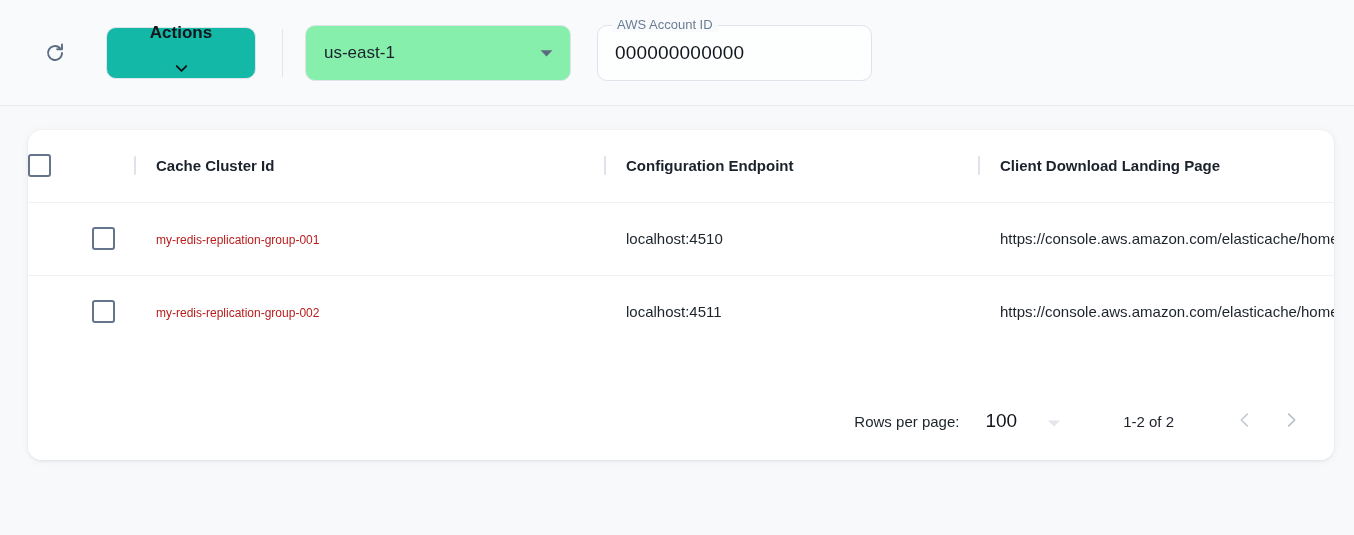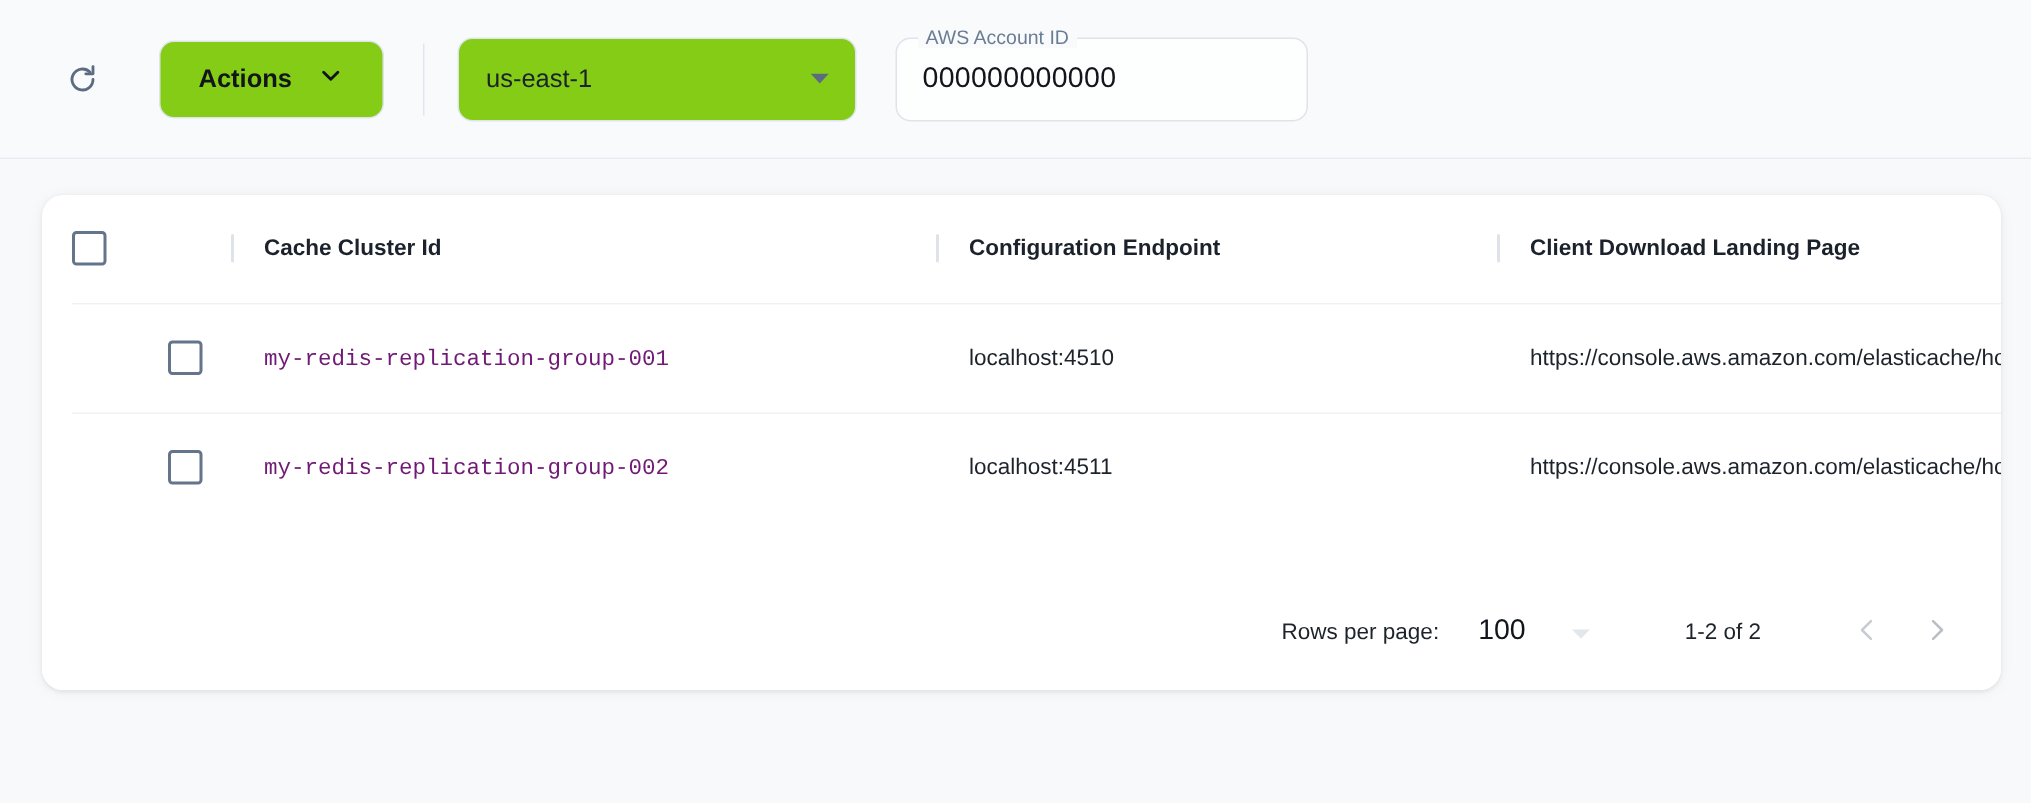--- a/index.html
+++ b/index.html
@@ -53,45 +53,46 @@
 
   .actions-btn {
     margin-left: 34px;
     height: 52px;
     min-width: 150px;
     padding: 0 20px;
     display: flex; align-items: center; justify-content: center;
     gap: 16px;
     border: 1px solid #dfe4ea;
     border-radius: 10px;
-    background: #84cc16;
+    background: #14b8a6;
     font-family: inherit;
     font-size: 17px;
     font-weight: bold;
     color: #12161c;
     cursor: pointer;
     white-space: nowrap;
+    flex-direction: column;
   }
   .chev { display: block; }
 
   .vdivider {
     width: 1px;
     height: 48px;
     background: #e1e6ec;
     margin-left: 26px;
   }
 
   .region-select {
     margin-left: 22px;
     position: relative;
     width: 266px;
     height: 56px;
     border: 1px solid #dfe4ea;
     border-radius: 10px;
-    background: #84cc16;
+    background: #86efac;
     display: flex;
     align-items: center;
     padding: 0 18px;
     cursor: pointer;
   }
   .region-value {
     font-size: 17px;
     color: #1b222c;
     white-space: nowrap;
   }
@@ -134,21 +135,20 @@
   
   .page-body { padding: 24px 20px 0 28px; }
   .card {
     position: relative;
     width: 1306px;
     height: 330px;
     background: #ffffff;
     border-radius: 14px;
     box-shadow: 0 1px 3px rgba(16,24,40,.07), 0 1px 10px rgba(16,24,40,.05);
     overflow: hidden;
-    padding-left: 20px;
   }
   table.grid {
     width: 1580px;       
     border-collapse: collapse;
     table-layout: fixed;
   }
   table.grid th, table.grid td { text-align: left; vertical-align: middle; }
 
   .col-check { width: 106px; }
   .col-a     { width: 470px; }
@@ -186,25 +186,24 @@
 
   .cbox {
     width: 23px; height: 23px;
     border: 2px solid #64748b;
     border-radius: 3px;
     background: #fff;
     display: block;
     cursor: pointer;
   }
   .link {
-    color: #701a75;
+    color: #b91c1c;
     text-decoration: none;
-    font-size: 15px;
-    cursor: pointer;
-    font-family: Liberation Mono, monospace;
+    font-size: 12px;
+    cursor: pointer;
   }
 
   
   .pager {
     position: absolute;
     left: 0; right: 0; bottom: 0;
     height: 78px;
     display: flex;
     align-items: center;
     justify-content: flex-end;

